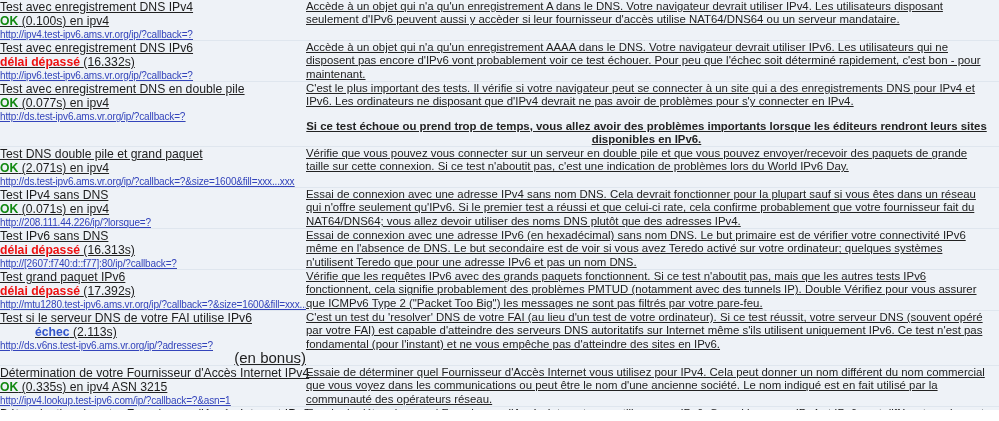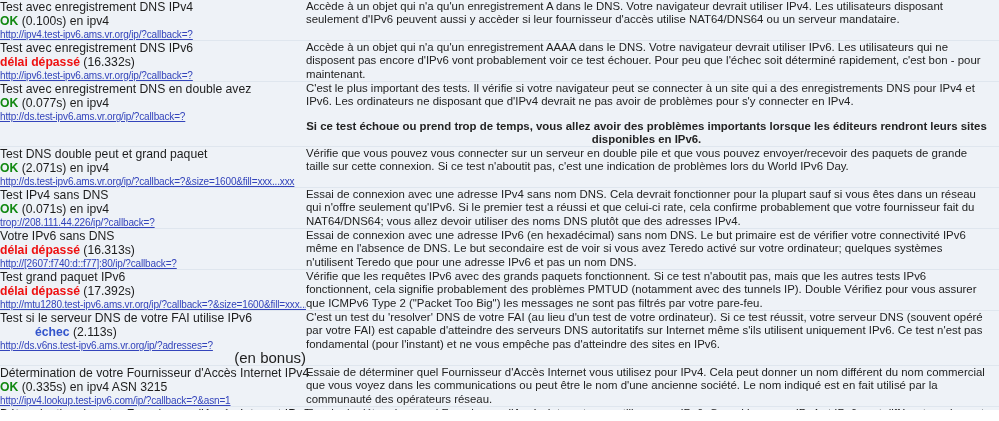--- a/index.html
+++ b/index.html
@@ -14,20 +14,21 @@
     font-size: 11px;
     color: #222222;
     overflow: hidden;
   }
   #page {
     width: 919px;
     height: 421px;
     position: relative;
     background: #1d4ed8;
     box-sizing: border-box;
+    text-decoration: underline;
   }
   #results-table {
     width: 999px;
     border-collapse: collapse;
     table-layout: fixed;
     background: #eef2f7;
   }
   #results-table tr {
     vertical-align: top;
   }
@@ -126,52 +127,52 @@
             <div class="test-title">Test avec enregistrement DNS IPv6</div>
             <div class="test-status"><span class="status-word status-timeout">délai dépassé</span> <span>(16.332s)</span></div>
             <a class="test-url">http://ipv6.test-ipv6.ams.vr.org/ip/?callback=?</a>
           </td>
           <td class="col-desc">
             <p class="desc-para">Accède à un objet qui n'a qu'un enregistrement AAAA dans le DNS. Votre navigateur devrait utiliser IPv6. Les utilisateurs qui ne disposent pas encore d'IPv6 vont probablement voir ce test échouer. Pour peu que l'échec soit déterminé rapidement, c'est bon - pour maintenant.</p>
           </td>
         </tr>
         <tr>
           <td class="col-test">
-            <div class="test-title">Test avec enregistrement DNS en double avez</div>
+            <div class="test-title">Test avec enregistrement DNS en double pile</div>
             <div class="test-status"><span class="status-word status-ok">OK</span> <span>(0.077s) en ipv4</span></div>
             <a class="test-url">http://ds.test-ipv6.ams.vr.org/ip/?callback=?</a>
           </td>
           <td class="col-desc">
             <p class="desc-para">C'est le plus important des tests. Il vérifie si votre navigateur peut se connecter à un site qui a des enregistrements DNS pour IPv4 et IPv6. Les ordinateurs ne disposant que d'IPv4 devrait ne pas avoir de problèmes pour s'y connecter en IPv4.</p>
             <p class="desc-para bold">Si ce test échoue ou prend trop de temps, vous allez avoir des problèmes importants lorsque les éditeurs rendront leurs sites disponibles en IPv6.</p>
           </td>
         </tr>
         <tr>
           <td class="col-test">
-            <div class="test-title">Test DNS double peut et grand paquet</div>
+            <div class="test-title">Test DNS double pile et grand paquet</div>
             <div class="test-status"><span class="status-word status-ok">OK</span> <span>(2.071s) en ipv4</span></div>
             <a class="test-url">http://ds.test-ipv6.ams.vr.org/ip/?callback=?&amp;size=1600&amp;fill=xxx...xxx</a>
           </td>
           <td class="col-desc">
             <p class="desc-para">Vérifie que vous pouvez vous connecter sur un serveur en double pile et que vous pouvez envoyer/recevoir des paquets de grande taille sur cette connexion. Si ce test n'aboutit pas, c'est une indication de problèmes lors du World IPv6 Day.</p>
           </td>
         </tr>
         <tr>
           <td class="col-test">
             <div class="test-title">Test IPv4 sans DNS</div>
             <div class="test-status"><span class="status-word status-ok">OK</span> <span>(0.071s) en ipv4</span></div>
-            <a class="test-url">trop://208.111.44.226/ip/?callback=?</a>
+            <a class="test-url">http://208.111.44.226/ip/?lorsque=?</a>
           </td>
           <td class="col-desc">
             <p class="desc-para">Essai de connexion avec une adresse IPv4 sans nom DNS. Cela devrait fonctionner pour la plupart sauf si vous êtes dans un réseau qui n'offre seulement qu'IPv6. Si le premier test a réussi et que celui-ci rate, cela confirme probablement que votre fournisseur fait du NAT64/DNS64; vous allez devoir utiliser des noms DNS plutôt que des adresses IPv4.</p>
           </td>
         </tr>
         <tr>
           <td class="col-test">
-            <div class="test-title">Votre IPv6 sans DNS</div>
+            <div class="test-title">Test IPv6 sans DNS</div>
             <div class="test-status"><span class="status-word status-timeout">délai dépassé</span> <span>(16.313s)</span></div>
             <a class="test-url">http://[2607:f740:d::f77]:80/ip/?callback=?</a>
           </td>
           <td class="col-desc">
             <p class="desc-para">Essai de connexion avec une adresse IPv6 (en hexadécimal) sans nom DNS. Le but primaire est de vérifier votre connectivité IPv6 même en l'absence de DNS. Le but secondaire est de voir si vous avez Teredo activé sur votre ordinateur; quelques systèmes n'utilisent Teredo que pour une adresse IPv6 et pas un nom DNS.</p>
           </td>
         </tr>
         <tr>
           <td class="col-test">
             <div class="test-title">Test grand paquet IPv6</div>

